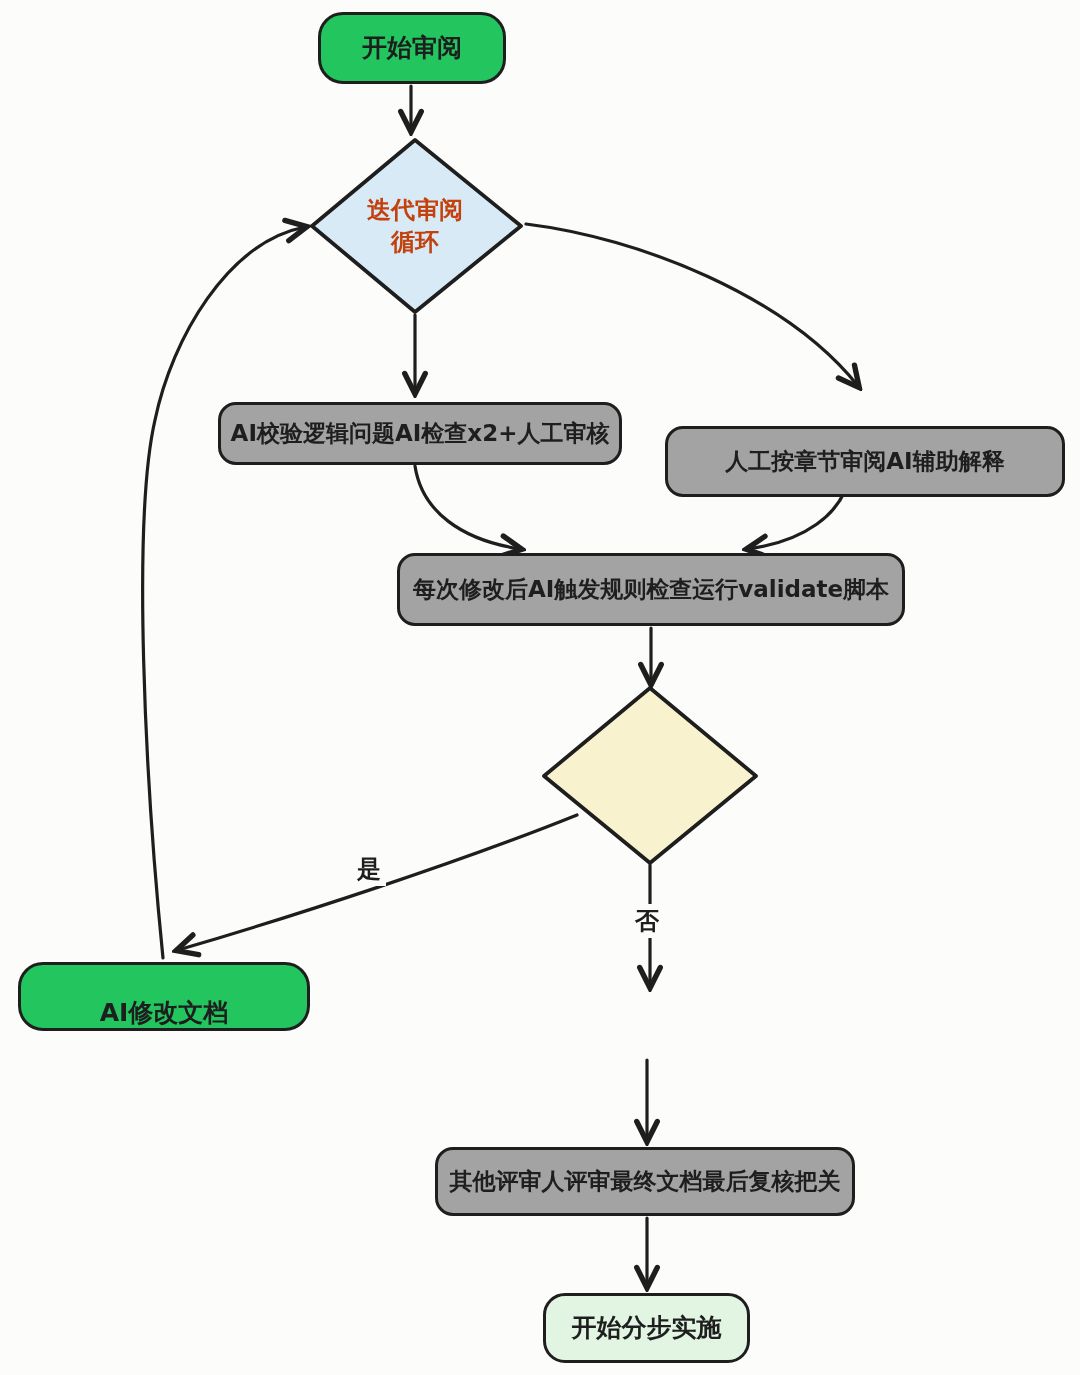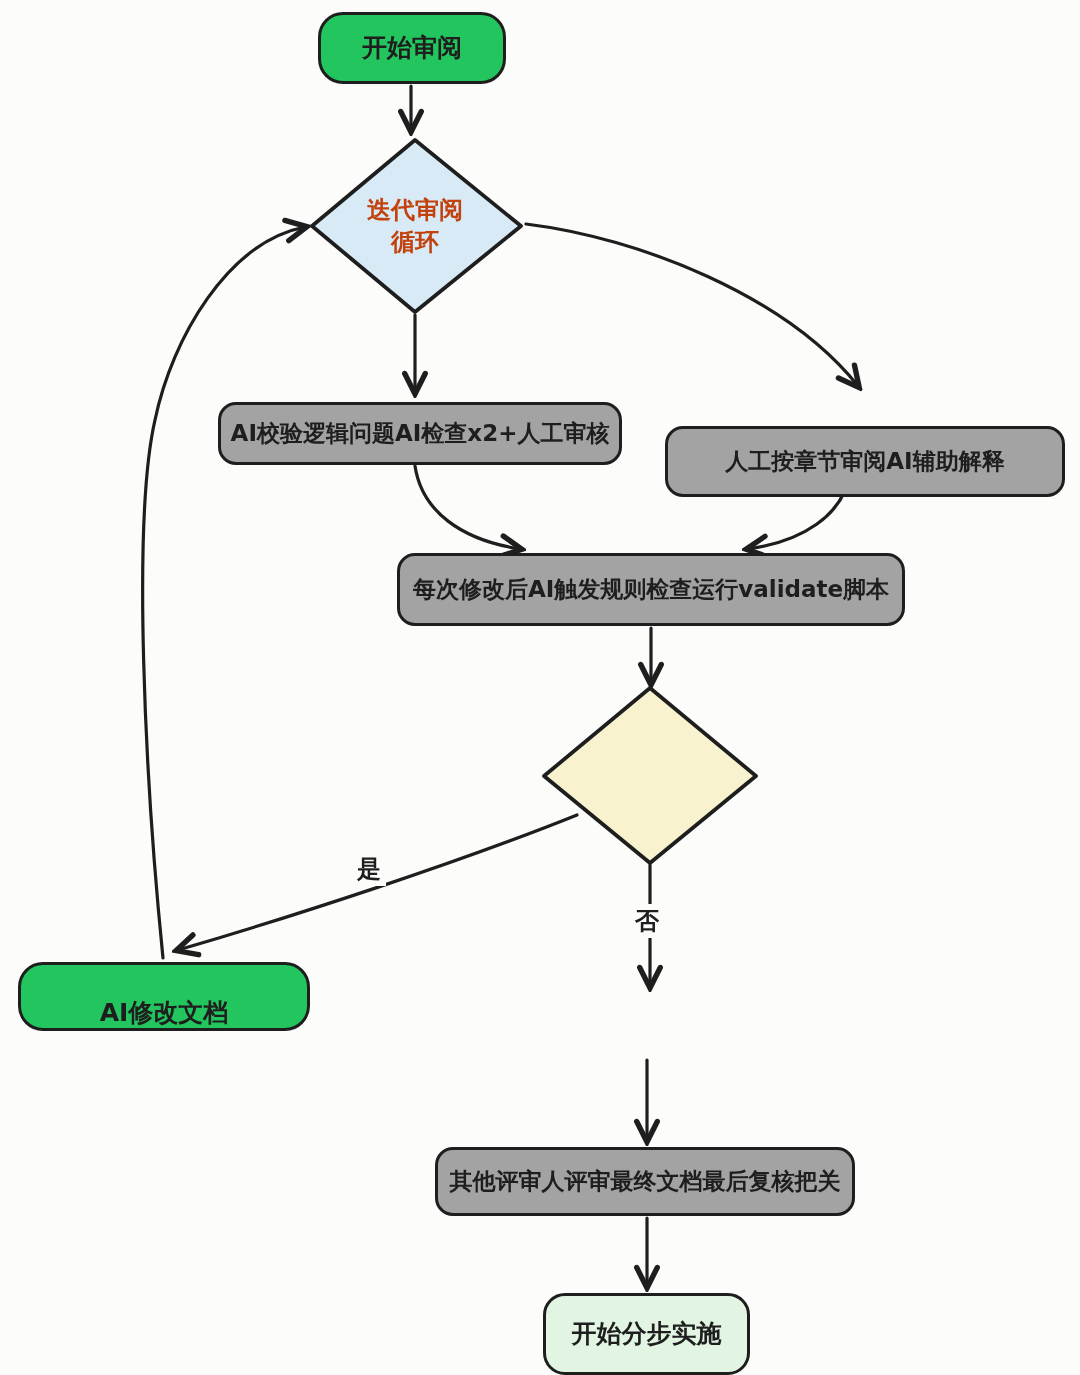--- a/index.html
+++ b/index.html
@@ -95,21 +95,21 @@
 
   <div class="node pink big-font" style="left:18px;top:962px;width:292px;height:69px;align-items:flex-end;">
     <span>AI修改文档</span>
   </div>
 
 
   <div class="node" style="left:435px;top:1147px;width:420px;height:69px;">
     <span>其他评审人评审最终文档最后复核把关</span>
   </div>
 
-  <div class="node pill green big-font" style="left:543px;top:1293px;width:207px;height:82px;">
+  <div class="node pill green big-font" style="left:543px;top:1293px;width:207px;height:70px;">
     <span>开始分步实施</span>
   </div>
 
   <div class="diamond-label" style="left:315px;top:160px;width:200px;height:132px;">
     <span>迭代审阅</span>
     <span>循环</span>
   </div>
 
 
   <span class="edge-label" style="left:352px;top:852px;">是</span>

